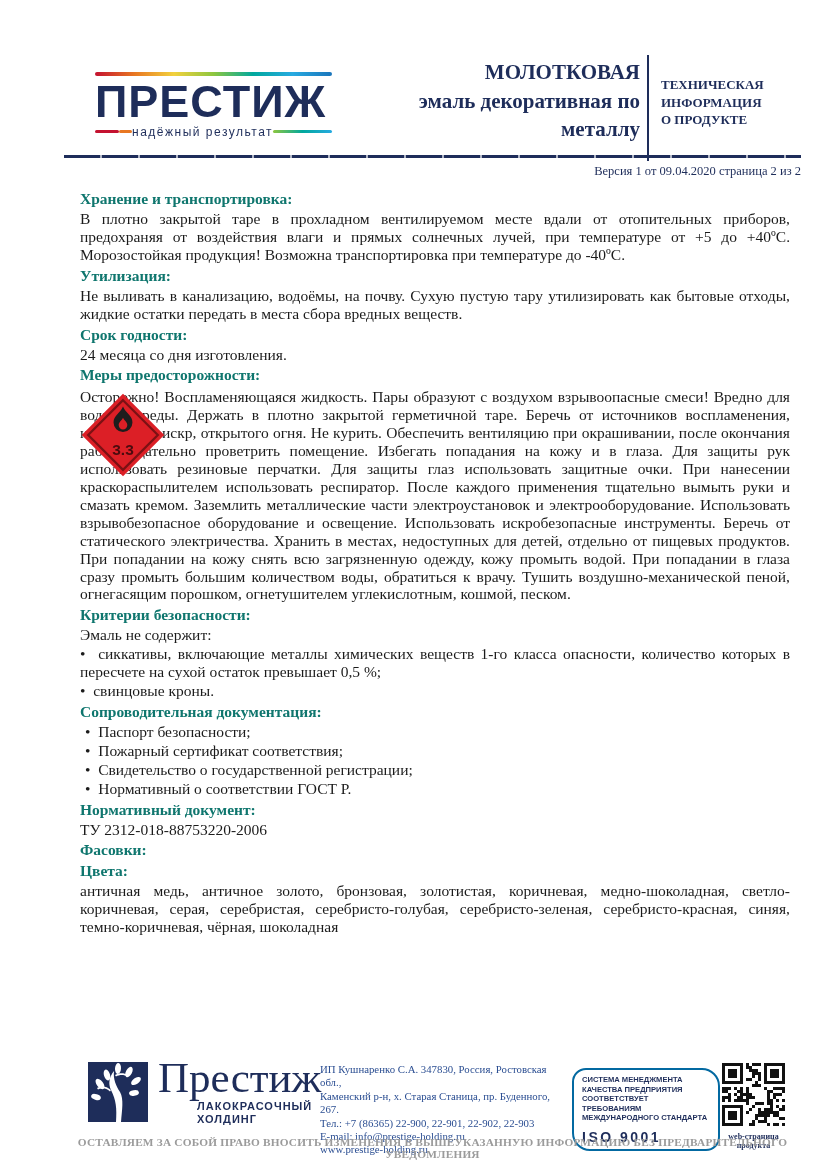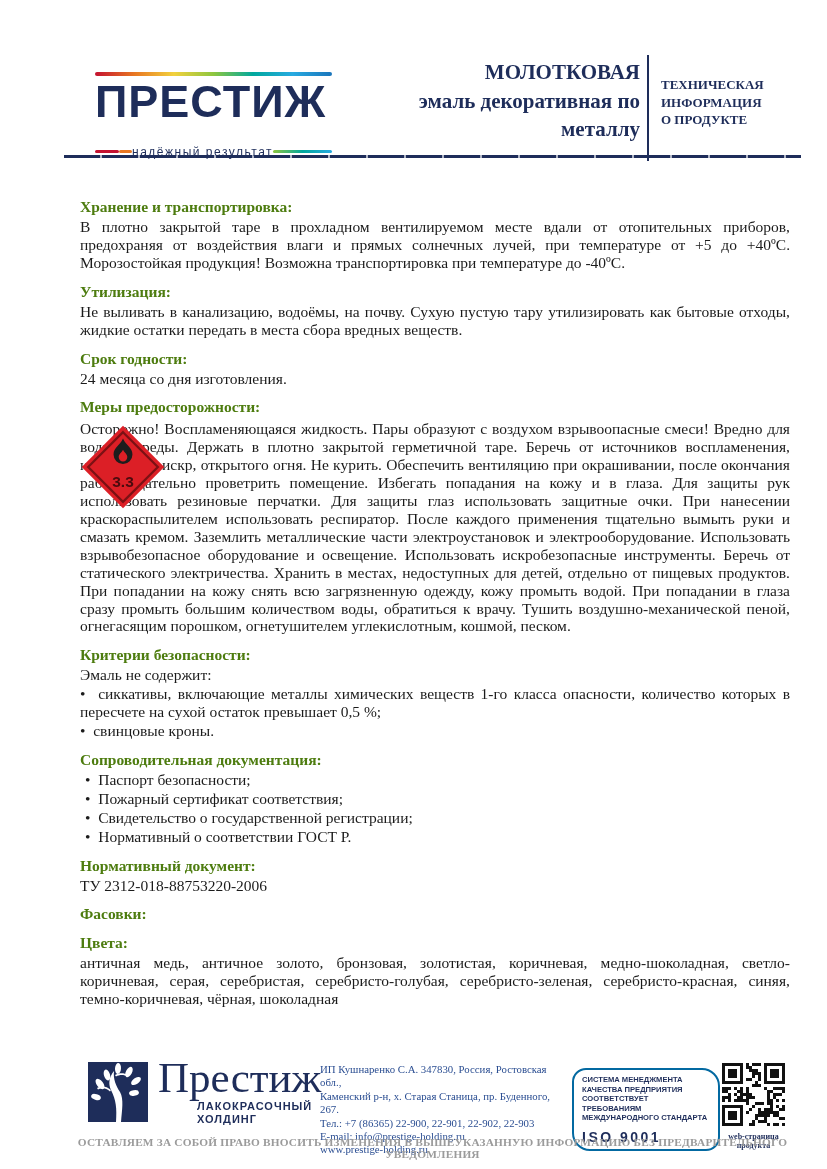--- a/index.html
+++ b/index.html
@@ -5,42 +5,42 @@
   html,body{margin:0;padding:0;background:#e8e8e8;}
   .page{position:relative;width:827px;height:1169px;background:#ffffff;margin:0 auto;
         font-family:"Liberation Serif",serif;color:#1b1b1b;overflow:hidden;}
 
   
   .logo{position:absolute;left:95px;top:72px;width:237px;}
   .logo-topline{height:4px;border-radius:2px;
     background:linear-gradient(90deg,#c41230,#e87722,#f2d13d,#8dc63f,#00a89d,#27aae1,#1b75bb);}
   .logo-name{font-family:"Liberation Sans",sans-serif;font-weight:bold;color:#1e2d5a;
     font-size:45px;line-height:1.02;letter-spacing:1px;margin-top:3px;}
-  .logo-tagrow{display:flex;align-items:center;margin-top:20px;}
+  .logo-tagrow{display:flex;align-items:center;margin-top:0;}
   .seg{height:3px;border-radius:1.5px;}
   .seg-red{width:24px;background:#c41230;}
   .seg-orange{width:13px;background:#e87722;}
   .logo-tagline{font-family:"Liberation Sans",sans-serif;font-size:12px;color:#1e2d5a;
     letter-spacing:1.5px;white-space:nowrap;}
   .seg-teal{flex:1;background:linear-gradient(90deg,#8dc63f,#00a89d,#27aae1);}
 
   .title-block{position:absolute;left:385px;top:58px;width:255px;text-align:right;
     color:#1e2d5a;font-weight:bold;font-size:21px;line-height:28.5px;}
   .vline{position:absolute;left:647px;top:55px;width:2px;height:106px;background:#1e2d5a;}
   .doc-type{position:absolute;left:661px;top:76px;width:140px;color:#1e2d5a;
     font-weight:bold;font-size:13px;line-height:17.5px;}
   .divider{position:absolute;top:155px;left:64px;width:737px;height:3px;
     background:repeating-linear-gradient(90deg,#1e2d5a 0 36px,rgba(30,45,90,.35) 36px 38px);}
   .version{position:absolute;top:164px;left:400px;width:401px;text-align:right;
     color:#1e2d5a;font-size:12.5px;}
 
   
   .content{position:absolute;top:187px;left:80px;width:710px;
     font-size:15.5px;line-height:17.9px;text-align:justify;}
-  .content h3{font-size:15.5px;line-height:19px;margin:10px 0 2px;text-align:left;color:#4d7c0f;}
+  .content h3{font-size:15.5px;line-height:19px;margin:2px 0 2px;text-align:left;color:#0f766e;}
   .content p{margin:0 0 1px;}
   .hazard{position:relative;margin:4px 0 2px;}
   .hazard-icon{position:absolute;left:0;top:4px;width:86px;height:86px;}
   .hazard-text{margin-left:92px;}
   .bullet::before{content:"\2022\00a0\00a0";}
   .doc-bullets p{padding-left:5px;text-align:left;}
   .plain{text-align:left;}
 
   
   .tree-logo{position:absolute;left:88px;top:1062px;width:60px;height:60px;}
@@ -81,20 +81,21 @@
 
   <div class="vline"></div>
 
   <div class="doc-type">
     <div>ТЕХНИЧЕСКАЯ</div>
     <div>ИНФОРМАЦИЯ</div>
     <div>О ПРОДУКТЕ</div>
   </div>
 
   <div class="divider"></div>
+  <div class="version">Версия 1 от 09.04.2020 страница 2 из 2</div>
 
   <div class="content">
 
     <h3>Хранение и транспортировка:</h3>
     <p>В плотно закрытой таре в прохладном вентилируемом месте вдали от отопительных приборов, предохраняя от воздействия влаги и прямых солнечных лучей, при температуре от +5 до +40ºС. Морозостойкая продукция! Возможна транспортировка при температуре до -40ºС.</p>
 
     <h3>Утилизация:</h3>
     <p>Не выливать в канализацию, водоёмы, на почву. Сухую пустую тару утилизировать как бытовые отходы, жидкие остатки передать в места сбора вредных веществ.</p>
 
     <h3>Срок годности:</h3>

